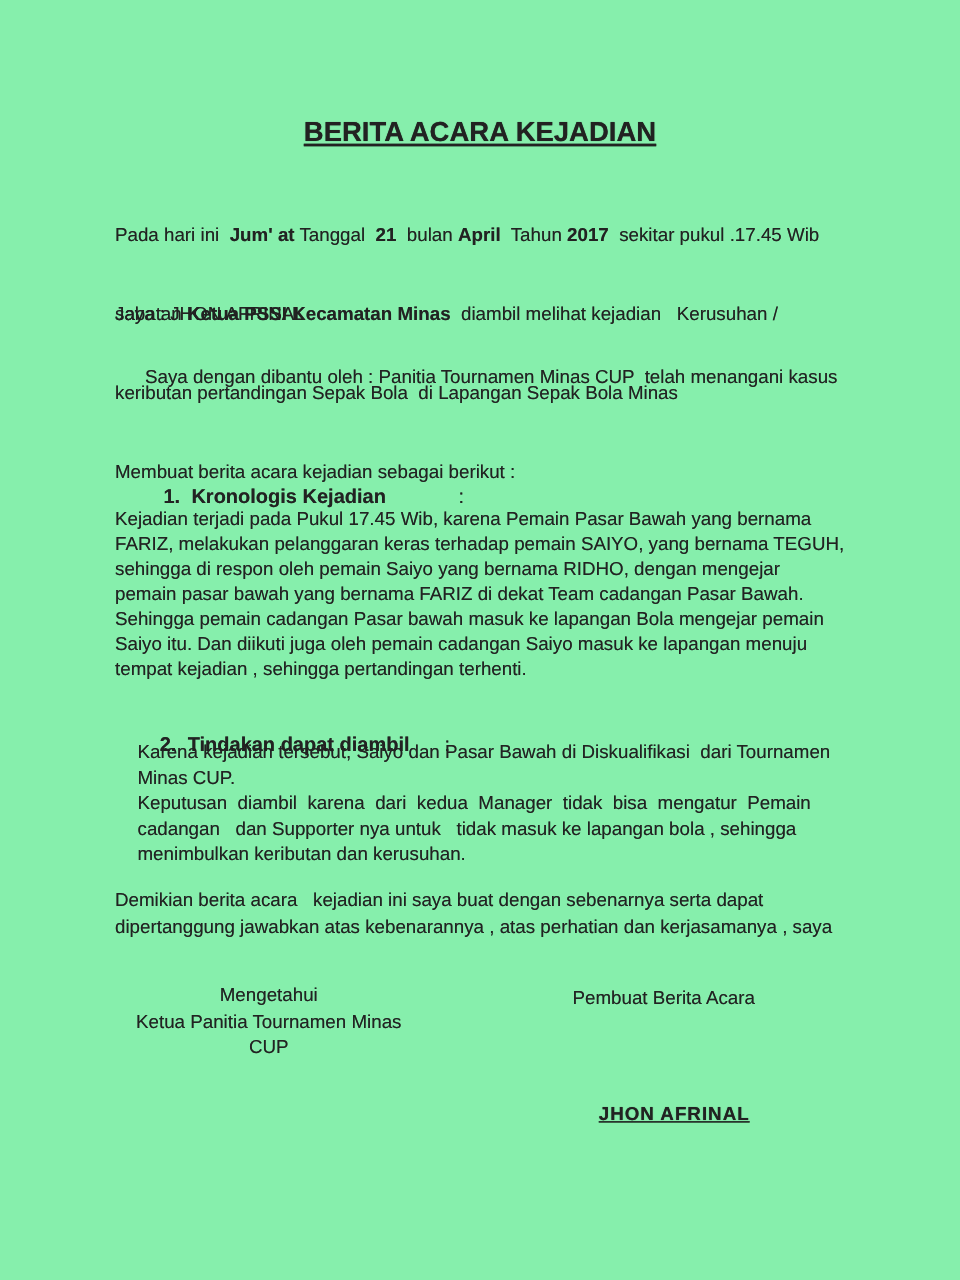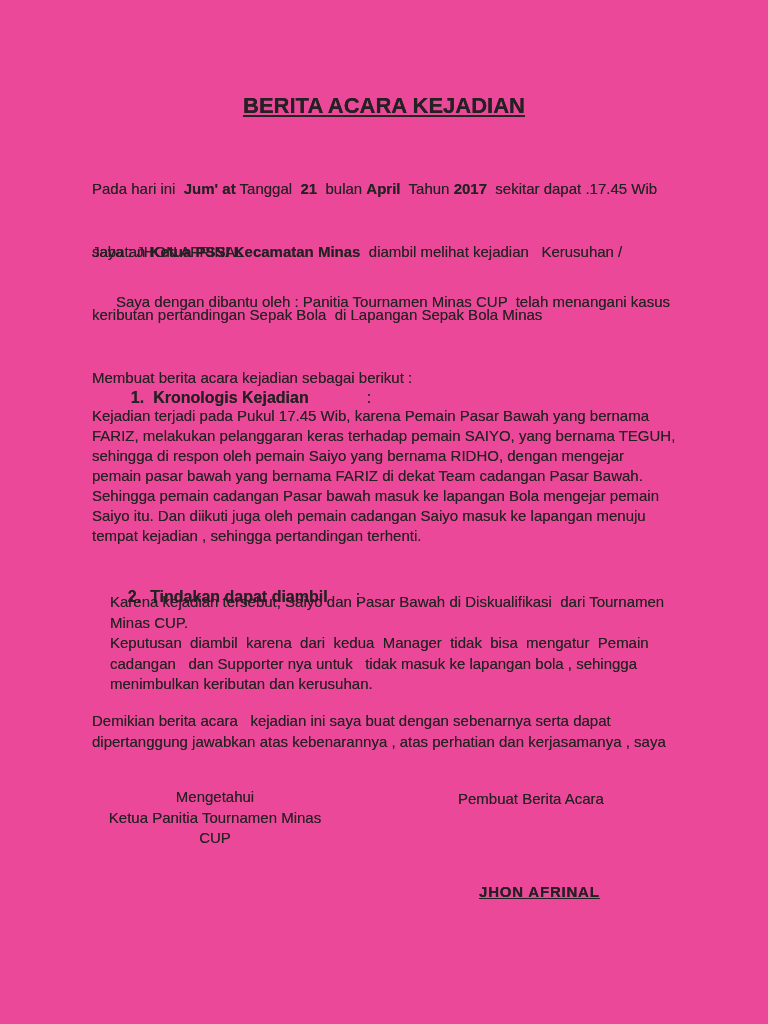--- a/index.html
+++ b/index.html
@@ -1,19 +1,19 @@
 <!DOCTYPE html>
 <html><head>
 <meta charset="utf-8">
 <style>
   html,body{margin:0;padding:0;background:#ffffff;}
   .page{
     position:relative;
     width:768px;height:1024px;
-    background:#ec4899;
+    background:#86efac;
     font-family:"Liberation Sans", sans-serif;
     color:#222222;
     overflow:hidden;
   }
   .block{
     position:absolute;
     font-size:15px;
     line-height:21px;
     white-space:pre-wrap;
     text-shadow:0 0 0.5px rgba(20,20,20,0.5);
@@ -57,21 +57,21 @@
 </head>
 <body>
 
 <div class="page">
 
   <div class="doc-title">
     <span class="u">BERITA ACARA KEJADIAN</span>
   </div>
 
   <div class="block" style="top:136px;left:92px;width:640px;">
-    <div><span>Pada hari ini  </span><span class="bi">Jum' at</span><span> Tanggal  </span><span class="bi">21</span><span>  bulan </span><span class="bi">April</span><span>  Tahun </span><span class="bi">2017</span><span>  sekitar dapat .17.45 Wib</span></div>
+    <div><span>Pada hari ini  </span><span class="bi">Jum' at</span><span> Tanggal  </span><span class="bi">21</span><span>  bulan </span><span class="bi">April</span><span>  Tahun </span><span class="bi">2017</span><span>  sekitar pukul .17.45 Wib</span></div>
     <div>saya : JHON AFRINAL</div>
   </div>
 
   <div class="block" style="top:199px;left:92px;width:640px;">
     <div><span>Jabatan </span><span class="bi">Ketua PSSI Kecamatan Minas</span><span>  diambil melihat kejadian   Kerusuhan /</span></div>
     <div>keributan pertandingan Sepak Bola  di Lapangan Sepak Bola Minas</div>
     <div>Membuat berita acara kejadian sebagai berikut :</div>
   </div>
 
   <div class="block" style="top:291px;left:92px;width:640px;margin-left:24px;"><div>Saya dengan dibantu oleh : Panitia Tournamen Minas CUP  telah menangani kasus</div></div>

